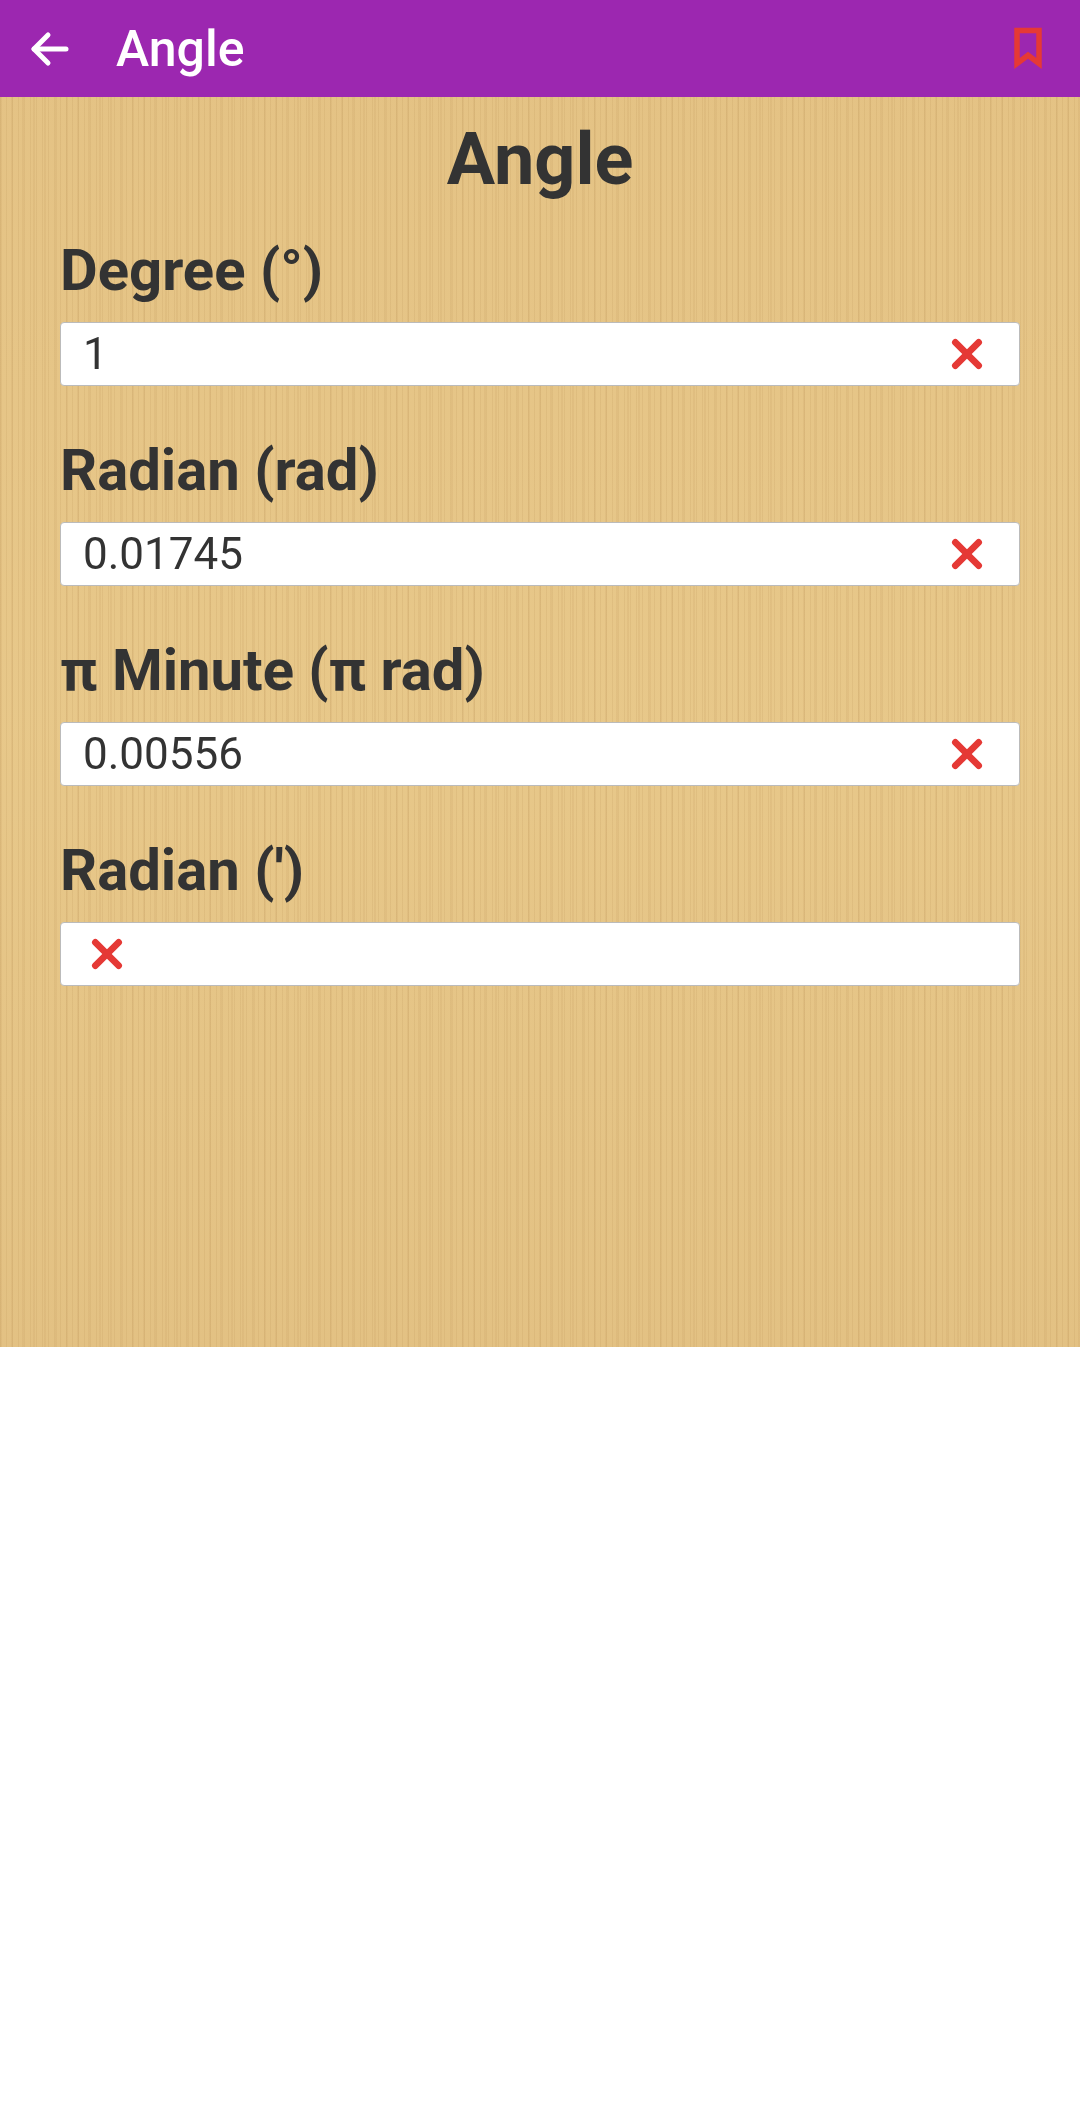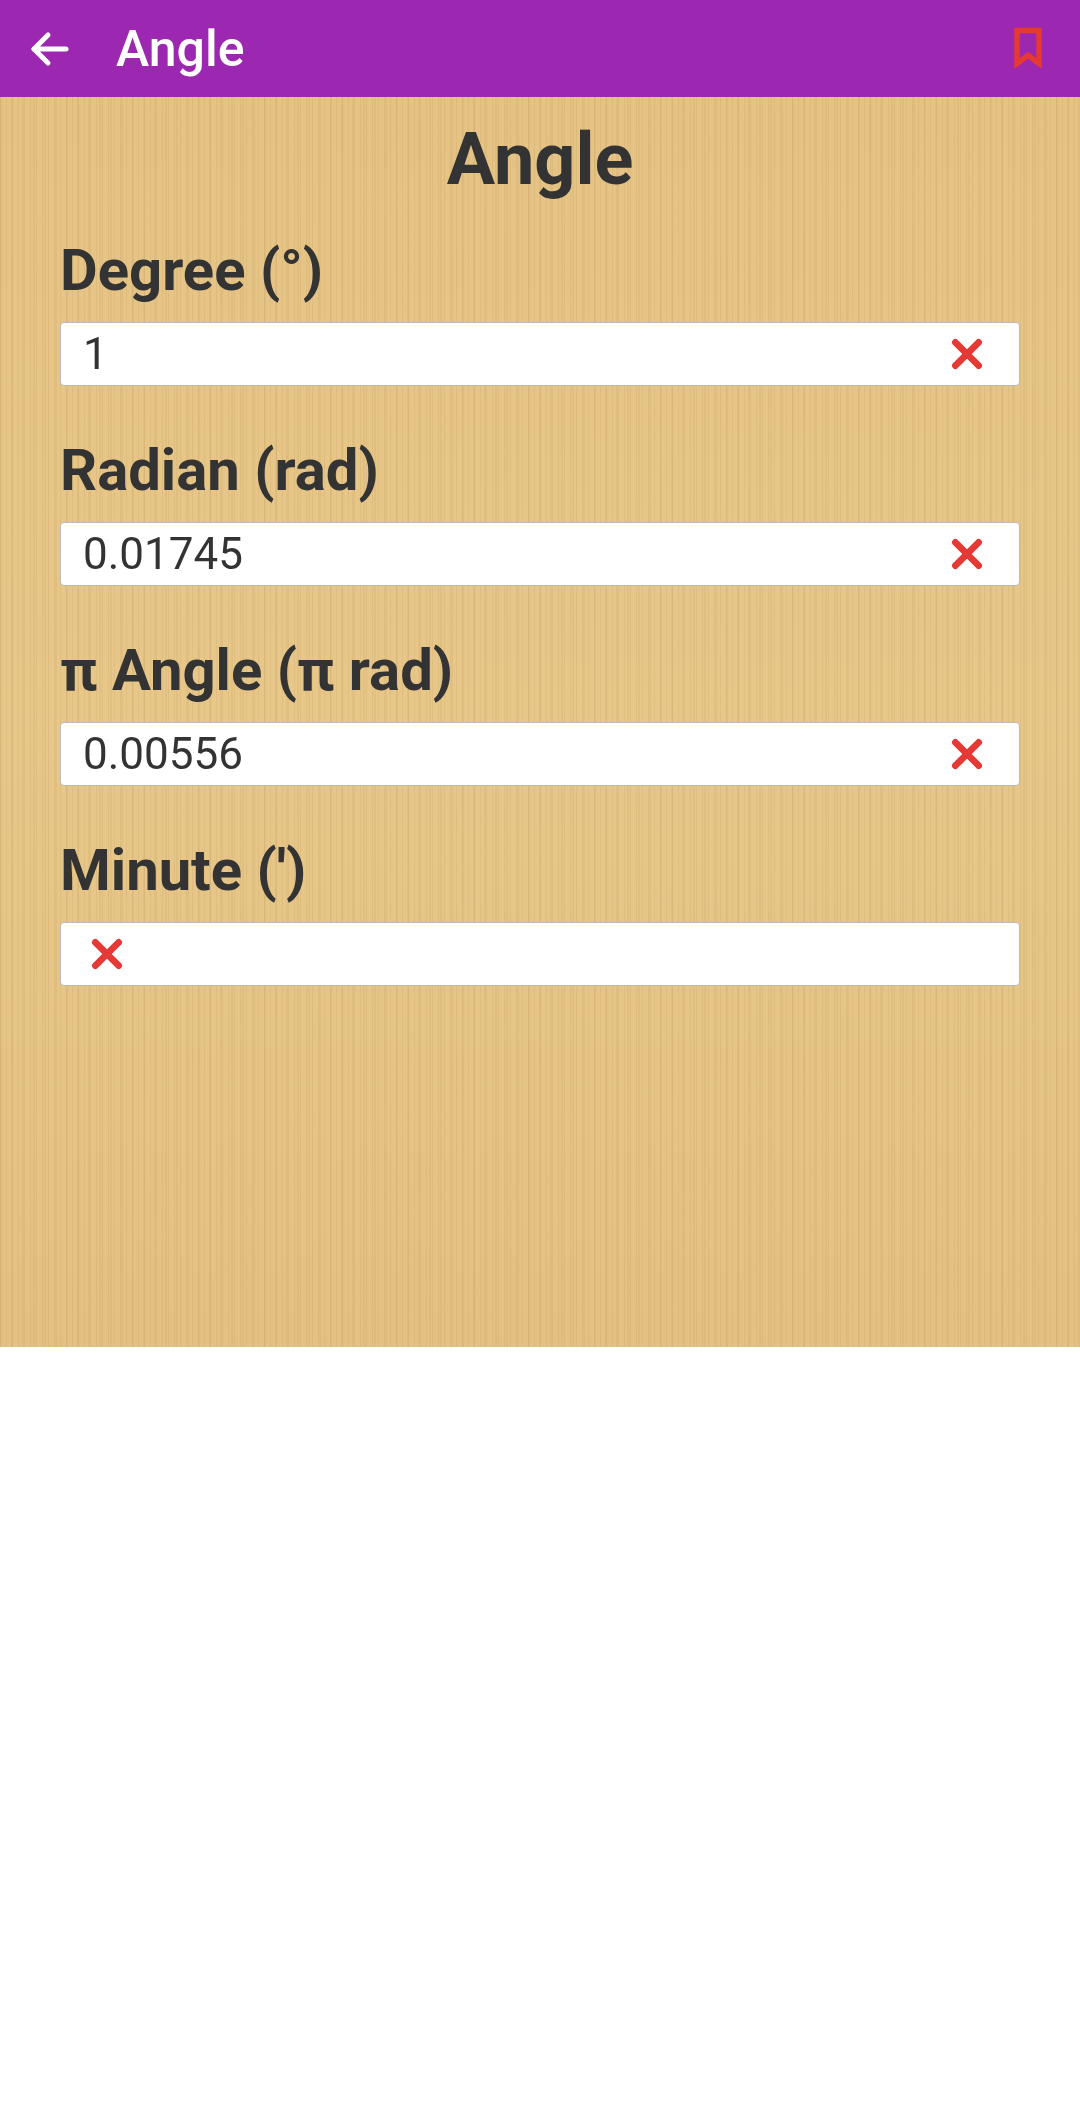--- a/index.html
+++ b/index.html
@@ -158,35 +158,35 @@
         <div class="clear-btn">
           <svg width="40" height="40" viewBox="0 0 24 24" fill="none" stroke="currentColor" stroke-width="4" stroke-linecap="round">
             <line x1="5" y1="5" x2="19" y2="19"></line>
               <line x1="19" y1="5" x2="5" y2="19"></line>
           </svg>
         </div>
       </div>
     </div>
 
     <div class="field-group">
-      <div class="field-label">π Angle (π rad)</div>
+      <div class="field-label">π Minute (π rad)</div>
       <div class="input-wrap">
         <input class="input-field" type="text" value="0.00556" style="">
         <div class="clear-btn">
           <svg width="40" height="40" viewBox="0 0 24 24" fill="none" stroke="currentColor" stroke-width="4" stroke-linecap="round">
             <line x1="5" y1="5" x2="19" y2="19"></line>
               <line x1="19" y1="5" x2="5" y2="19"></line>
           </svg>
         </div>
       </div>
     </div>
 
 
     <div class="field-group">
-      <div class="field-label">Minute (')</div>
+      <div class="field-label">Radian (')</div>
       <div class="input-wrap">
         <div class="clear-btn">
           <svg width="40" height="40" viewBox="0 0 24 24" fill="none" stroke="currentColor" stroke-width="4" stroke-linecap="round">
             <line x1="5" y1="5" x2="19" y2="19"></line>
               <line x1="19" y1="5" x2="5" y2="19"></line>
           </svg>
         </div>
       </div>
     </div>
 

